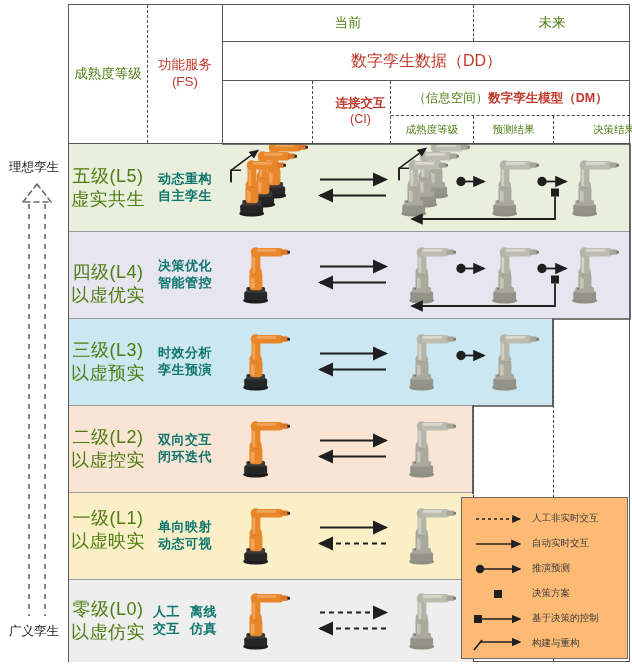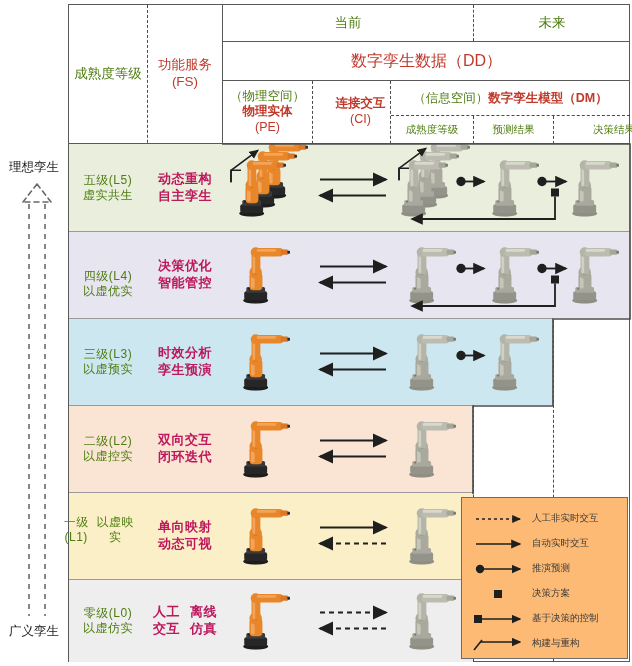--- a/index.html
+++ b/index.html
@@ -7,32 +7,32 @@
        font-family:"Liberation Sans","DejaVu Sans",sans-serif;
        -webkit-font-smoothing:antialiased;overflow:hidden;}
 
   .canvas{position:absolute;left:0;top:0;width:632px;height:666px;}
   .abs{position:absolute;box-sizing:border-box;}
 
   
   .ctr{display:flex;align-items:center;justify-content:center;text-align:center;
        line-height:1.25;}
   .red{color:#c0392b;}
-  .blue{color:#be185d;}
+  .blue{color:#0f766e;}
   .blk{color:#4d7c0f;}
 
   
   #grid-frame{left:68px;top:4px;width:562px;height:658px;border:1.6px solid #595959;}
 
   
   .hdr{font-size:13.5px;}
   .hdr-sm{font-size:10.5px;}
 
   
-  .lvl-name{font-size:12px;letter-spacing:.5px;}
+  .lvl-name{font-size:18px;letter-spacing:.5px;}
   .lvl-func{font-size:13px;letter-spacing:.5px;}
 
   
   #legend-box{left:461px;top:497px;width:167px;height:162px;
               border:1.4px solid #6b6b6b;background:#fdba74;}
   .leg-row{position:absolute;left:0;width:167px;height:27px;display:flex;align-items:center;}
   .leg-gfx{width:70px;height:27px;position:relative;flex:0 0 70px;}
   .leg-txt{font-size:9.5px;color:#3a3a3a;white-space:nowrap;}
 
   
@@ -67,25 +67,20 @@
   <div class="abs" style="left:222px;top:5px;width:0;height:657px;border-left:1.6px solid #595959;"></div>
 
   <div class="abs ctr hdr blk" style="left:223px;top:5px;width:250px;height:36px;">当前</div>
   <div class="abs" style="left:473px;top:5px;width:0;height:36px;border-left:1.7px dashed #4a4a4a;"></div>
   <div class="abs ctr hdr blk" style="left:474px;top:5px;width:156px;height:36px;">未来</div>
   <div class="abs" style="left:223px;top:41px;width:407px;height:0;border-top:1.6px solid #595959;"></div>
 
   <div class="abs ctr hdr red" style="left:223px;top:42px;width:407px;height:38px;font-size:16px;">数字孪生数据（DD）</div>
   <div class="abs" style="left:223px;top:80px;width:407px;height:0;border-top:1.6px solid #595959;"></div>
 
-  <div class="abs ctr" style="left:223px;top:81px;width:89px;height:62px;flex-direction:column;font-size:12.5px;">
-    <span class="blk">（物理空间）</span>
-    <span class="red" style="font-weight:bold;">物理实体</span>
-    <span class="red">(PE)</span>
-  </div>
 
   <div class="abs" style="left:312px;top:81px;width:0;height:581px;border-left:1.7px dashed #4a4a4a;"></div>
 
   <div class="abs ctr" style="left:322px;top:81px;width:77px;height:62px;flex-direction:column;font-size:12.5px;">
     <span class="red" style="font-weight:bold;">连接交互</span>
     <span class="red">(CI)</span>
   </div>
 
   <div class="abs" style="left:390px;top:81px;width:0;height:581px;border-left:1.7px dashed #4a4a4a;"></div>
 
@@ -184,21 +179,21 @@
         <span>闭环迭代</span>
       </div>
       <svg viewBox="0 0 632 87" width="632" height="87" class="abs" style="left: 0px; top: 405px; width: 632px; height: 87px; pointer-events: none;">
         <use href="#robot-orange" x="238" y="10.3" width="52" height="62.4"></use>
         <line x1="320" y1="35.5" x2="386" y2="35.5" stroke="#1f1f1f" stroke-width="2.2" marker-end="url(#ah)"></line>
         <line x1="386" y1="51.5" x2="320" y2="51.5" stroke="#1f1f1f" stroke-width="2.2" marker-end="url(#ah)"></line>
         <use href="#robot-gray" x="404" y="10.3" width="52" height="62.4"></use>
       </svg>
       <div class="abs" style="left: 69px; top: 492px; width: 404px; height: 87px; background: rgb(251, 239, 200);"></div>
       <div class="abs" style="left: 69px; top: 492px; width: 404px; height: 0px; border-top: 1.2px solid rgb(154, 154, 154);"></div>
-      <div class="abs ctr lvl-name blk" style="left: 57px; top: 492px; width: 78px; height: 75px; flex-direction: row;">
+      <div class="abs ctr lvl-name blk" style="left: 69px; top: 492px; width: 78px; height: 75px; flex-direction: column;">
         <span>一级(L1)</span>
         <span>以虚映实</span>
       </div>
       <div class="abs ctr lvl-func blue" style="left: 148px; top: 492px; width: 74px; height: 87px; flex-direction: column; font-weight: bold;">
         <span>单向映射</span>
         <span>动态可视</span>
       </div>
       <svg viewBox="0 0 632 87" width="632" height="87" class="abs" style="left: 0px; top: 492px; width: 632px; height: 87px; pointer-events: none;">
         <use href="#robot-orange" x="238" y="10.3" width="52" height="62.4"></use>
         <line x1="320" y1="35.5" x2="386" y2="35.5" stroke="#1f1f1f" stroke-width="2.2" marker-end="url(#ah)"></line>

